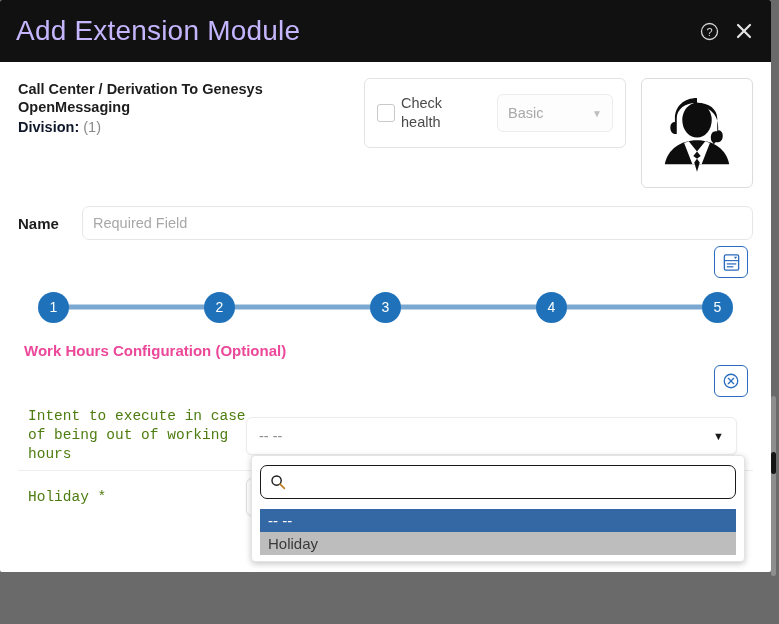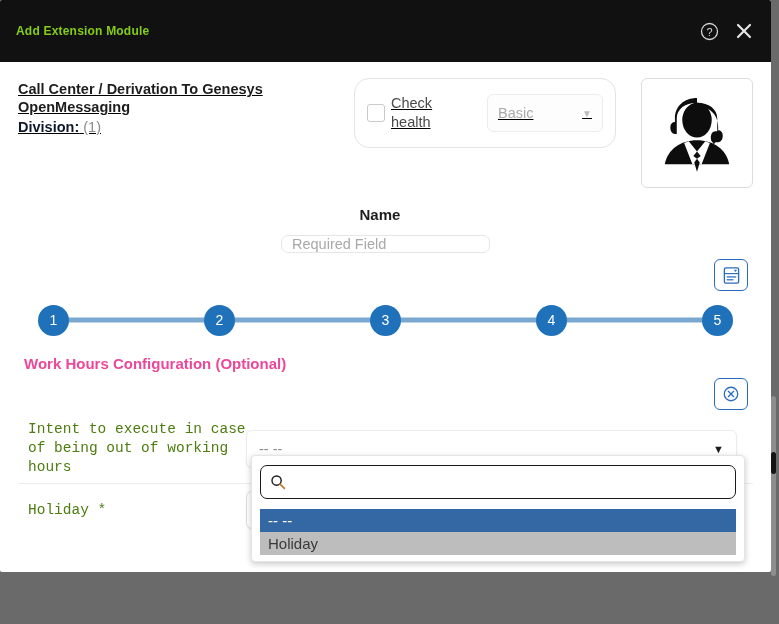--- a/index.html
+++ b/index.html
@@ -30,23 +30,23 @@
   }
 
   .modal-header {
     height: 62px;
     background: #111111;
     display: flex;
     align-items: center;
     padding: 0 18px 0 16px;
   }
   .modal-title {
-    color: #84cc16;
-    font-size: 12px;
-    font-weight: 700;
+    color: #c4b5fd;
+    font-size: 28px;
+    font-weight: 400;
     letter-spacing: .2px;
     flex: 1;
   }
   .header-icons { display: flex; align-items: center; gap: 16px; }
   .hdr-icon {
     color: #d7d7d7;
     display: inline-flex;
     align-items: center;
     justify-content: center;
     cursor: pointer;
@@ -57,21 +57,21 @@
   .modal-body {
     padding: 0 18px;
     position: relative;
     height: 510px;
   }
 
   .top-row {
     display: flex;
     align-items: flex-start;
     padding-top: 16px;
-    text-decoration: underline;
+    gap: 10px;
   }
 
   .entity-block {
     width: 330px;
     padding-top: 2px;
   }
   .entity-path {
     font-size: 14.5px;
     font-weight: bold;
     color: #1d1d1d;
@@ -82,21 +82,21 @@
     font-size: 14.5px;
     line-height: 18px;
   }
   .division-label { font-weight: bold; color: #0f172a; }
   .division-value { color: #8a8a8a; font-weight: normal; }
 
   .health-box {
     width: 262px;
     height: 70px;
     border: 1px solid #e3e3e3;
-    border-radius: 15px;
+    border-radius: 6px;
     display: flex;
     align-items: center;
     padding: 0 12px;
     gap: 8px;
     margin-left: 6px;
   }
   .check-wrap {
     display: flex;
     align-items: center;
     width: 112px;
@@ -147,21 +147,20 @@
     margin-left: auto;
   }
   .avatar-box svg { display: block; }
 
   
   .name-row {
     display: flex;
     align-items: center;
     margin-top: 18px;
     gap: 12px;
-    flex-direction: column;
   }
   .name-label {
     font-size: 15px;
     font-weight: bold;
     color: #1d1d1d;
     width: 52px;
   }
   .name-input {
     flex: 1;
     height: 34px;

